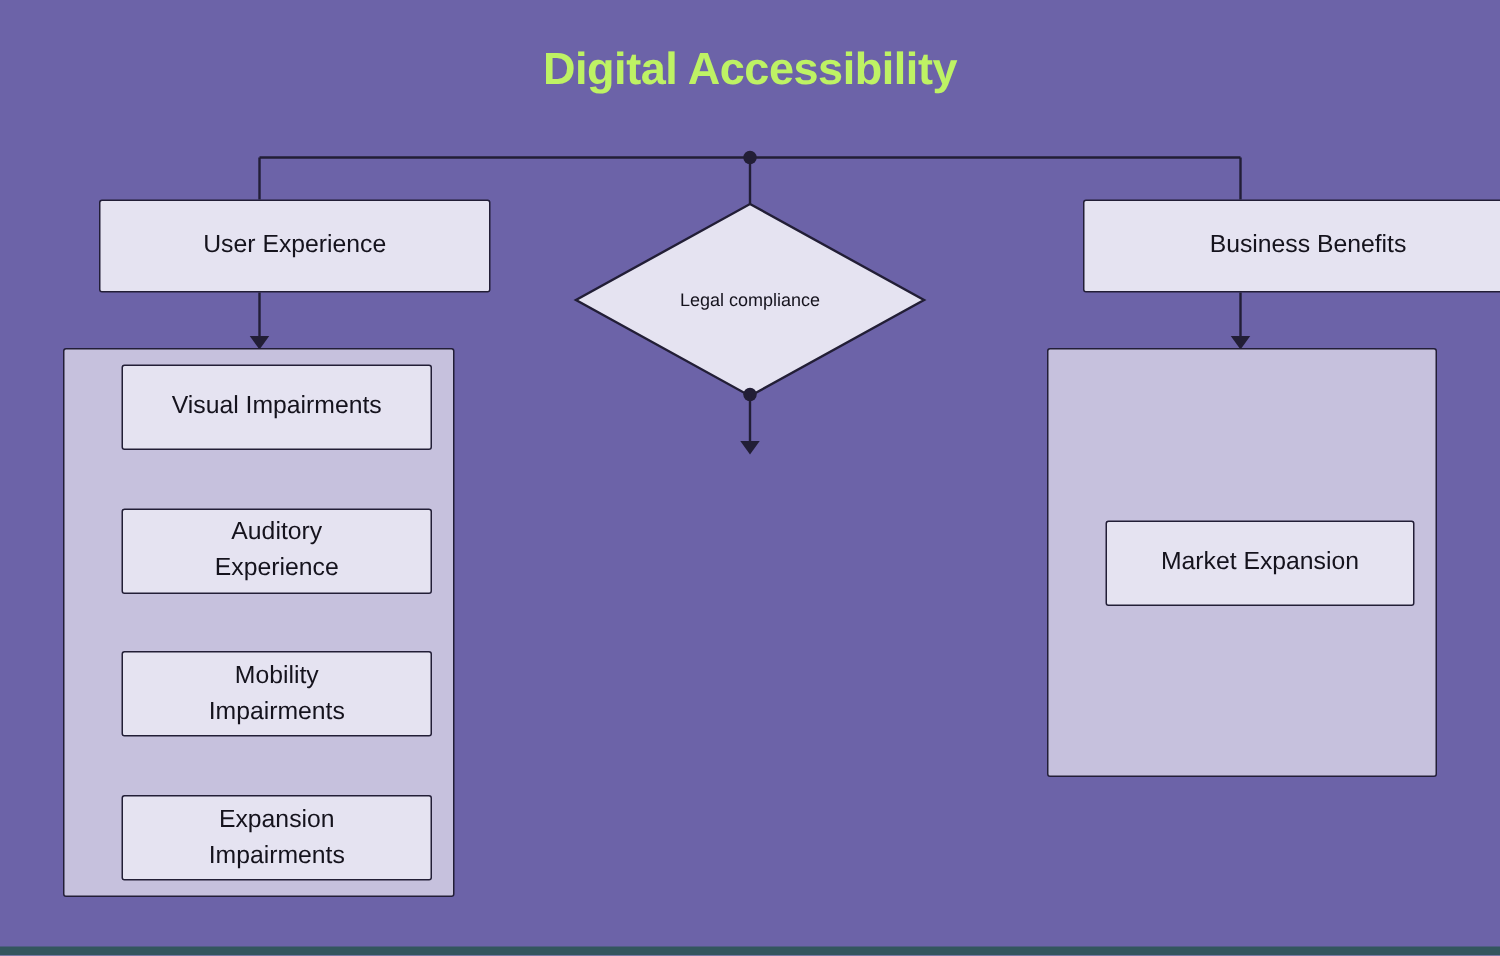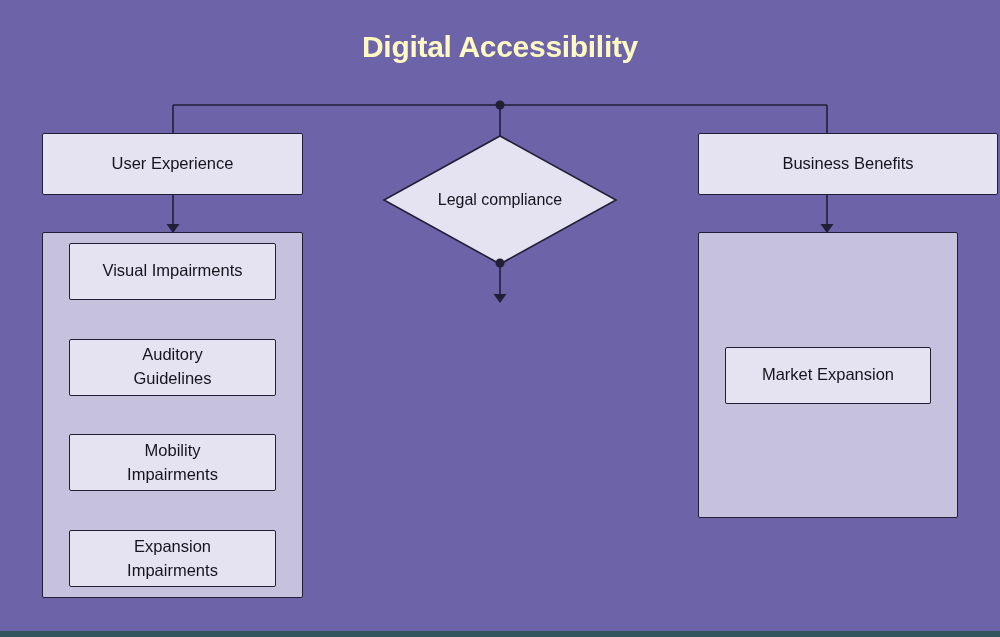--- a/index.html
+++ b/index.html
@@ -30,35 +30,36 @@
   .title {
     position: absolute;
     top: 30px;
     left: 0;
     width: 100%;
     margin: 0;
     text-align: center;
     font-size: 30px;
     font-weight: 700;
     letter-spacing: -0.3px;
-    color: #fef9c3;
+    color: #bef264;
   }
   .node {
     position: absolute;
     box-sizing: border-box;
     background: var(--node-fill, #e5e3f1);
     border: 1.5px solid var(--border, #221e36);
     border-radius: 2px;
     display: flex;
     align-items: center;
     justify-content: center;
     text-align: center;
     font-size: 16.5px;
     line-height: 1.45;
     white-space: pre-line;
+    margin-left: 24px;
   }
   .group {
     position: absolute;
     box-sizing: border-box;
     background: var(--group-fill, #c6c1dd);
     border: 1.5px solid var(--border, #221e36);
     border-radius: 2px;
     display: flex;
     flex-direction: column;
     justify-content: space-evenly;
@@ -75,21 +76,21 @@
   .diamond-label {
     position: absolute;
     left: 384px;
     top: 136px;
     width: 232px;
     height: 128px;
     display: flex;
     align-items: center;
     justify-content: center;
     text-align: center;
-    font-size: 16px;
+    font-size: 12px;
     pointer-events: none;
   }
   .bottom-strip {
     position: absolute;
     left: 0;
     bottom: 0;
     width: 100%;
     height: 6px;
     background: #33565e;
   }
@@ -124,21 +125,21 @@
 
   <div class="node" style="left:42px; top:133px; width:261px; height:62px;">
     <span>User Experience</span>
   </div>
   <div class="group" style="left:42px; top:232px; width:261px; height:366px;">
     <div class="node">
       <span>Visual Impairments</span>
     </div>
     <div class="node">
       <span>Auditory
-Guidelines</span>
+Experience</span>
     </div>
     <div class="node">
       <span>Mobility
 Impairments</span>
     </div>
     <div class="node">
       <span>Expansion
 Impairments</span>
     </div>
   </div>

